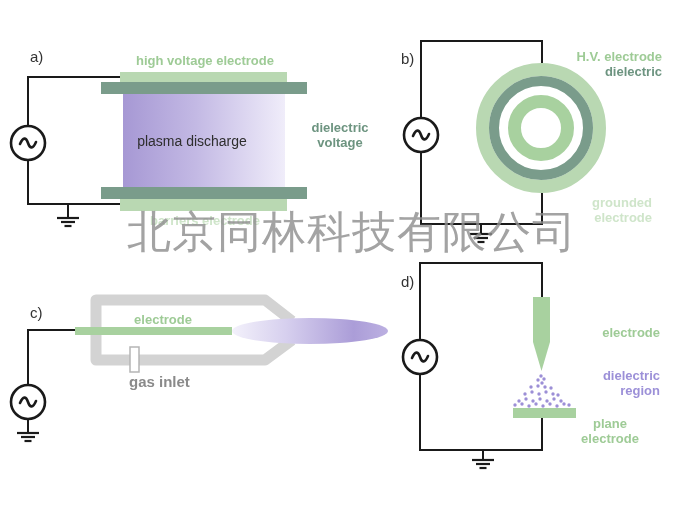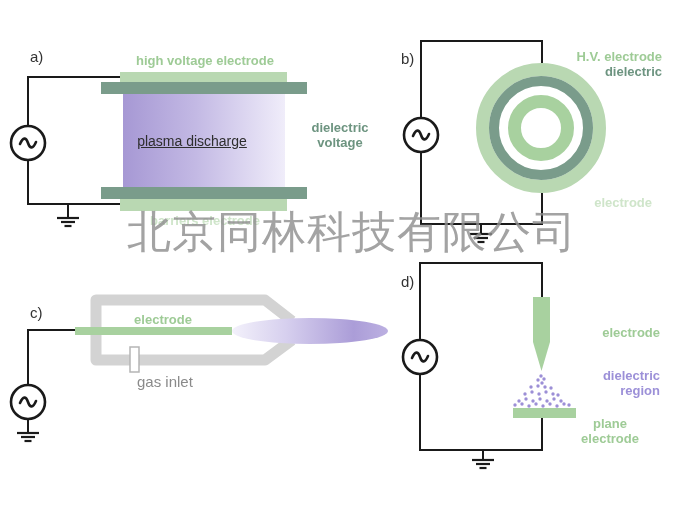--- a/index.html
+++ b/index.html
@@ -11,21 +11,21 @@
   .lbl{position:absolute;font-weight:bold;font-size:13px;line-height:14.5px;white-space:nowrap;}
   .lbl span{display:block;}
   .center{text-align:center;}
   .right{text-align:right;}
   .panel-letter{position:absolute;font-weight:normal;font-size:15px;color:#333;}
   .green-text{color:#9ecb96;}
   .pale-green-text{color:#cfe5ca;}
   .teal-text{color:#6d9480;}
   .purple-text{color:#9c90d8;}
   .plasma-lbl{position:absolute;font-weight:normal;font-size:14px;color:#2e2e2e;text-align:center;}
-  .gas-lbl{position:absolute;font-weight:normal;font-size:15px;color:#8a8a8a;margin-left:8px;}
+  .gas-lbl{position:absolute;font-weight:bold;font-size:15px;color:#8a8a8a;}
   .watermark{
     position:absolute;left:352px;top:203px;transform:translateX(-50%);
     font-size:44px;font-weight:normal;color:#8f8f8f;opacity:0.82;
     white-space:nowrap;letter-spacing:1px;z-index:5;
   }
 </style>
 </head>
 <body>
 
 <div class="stage">
@@ -135,31 +135,32 @@
           <circle cx="557" cy="406" r="1.7"></circle>
         <circle cx="564" cy="404" r="1.7"></circle>
           <circle cx="569" cy="405" r="1.7"></circle>
       </g>
       <rect x="513" y="408" width="63" height="10" fill="#a8d19f"></rect>
     </g>
   </svg>
 
   <div class="panel-letter" style="left:30px;top:48px;">a)</div>
   <div class="lbl green-text center" style="left:100px;top:54px;width:210px;">high voltage electrode</div>
-  <div class="plasma-lbl" style="left:123px;top:133px;width:138px;text-decoration:underline;">plasma discharge</div>
+  <div class="plasma-lbl" style="left:123px;top:133px;width:138px;">plasma discharge</div>
   <div class="lbl teal-text center" style="left:299px;top:121px;width:82px;">
     <span>dielectric</span>
     <span>voltage</span>
   </div>
   <div class="lbl pale-green-text center" style="left:100px;top:214px;width:210px;">barriers electrode</div>
 
   <div class="panel-letter" style="left:401px;top:50px;">b)</div>
   <div class="lbl green-text right" style="left:540px;top:50px;width:122px;">H.V. electrode</div>
   <div class="lbl teal-text right" style="left:540px;top:65px;width:122px;">dielectric</div>
   <div class="lbl pale-green-text right" style="left:552px;top:196px;width:100px;">
+    <span>grounded</span>
     <span>electrode</span>
   </div>
 
   <div class="panel-letter" style="left:30px;top:304px;">c)</div>
   <div class="lbl green-text center" style="left:98px;top:313px;width:130px;">electrode</div>
   <div class="gas-lbl" style="left:129px;top:373px;">gas inlet</div>
 
   <div class="panel-letter" style="left:401px;top:273px;">d)</div>
   <div class="lbl green-text right" style="left:560px;top:326px;width:100px;">
     <span>electrode</span>

